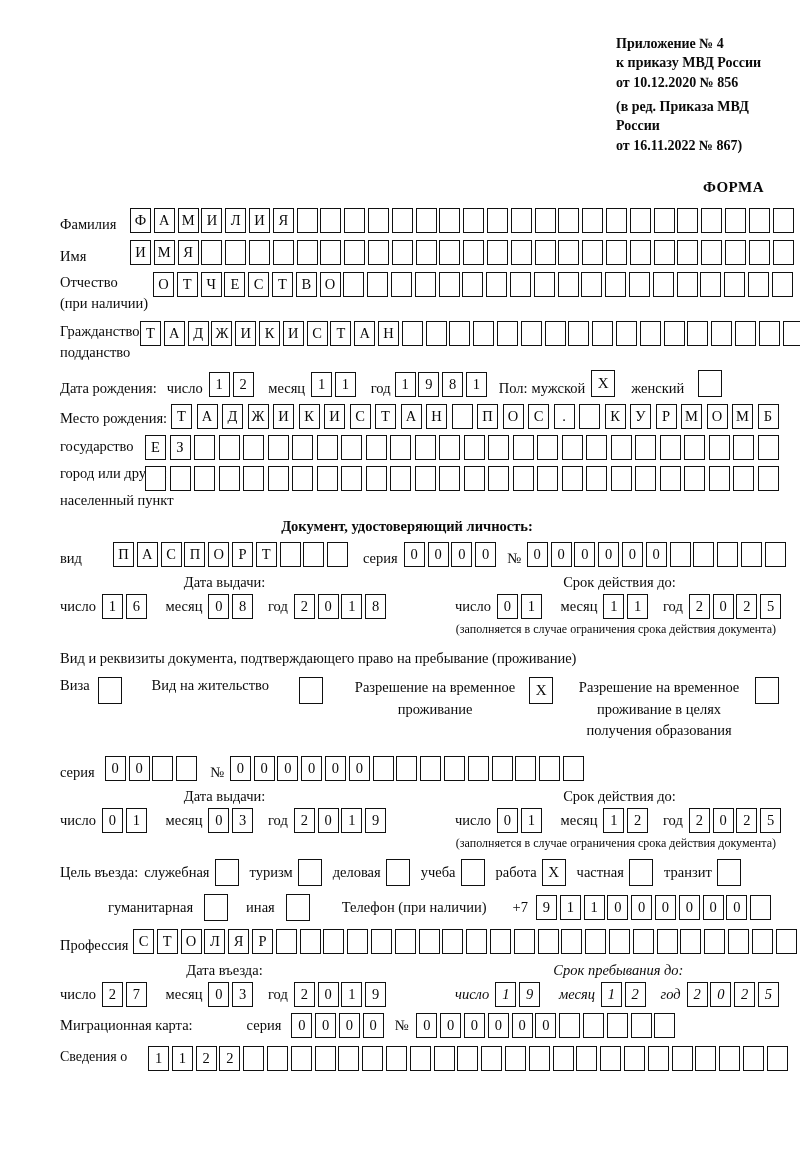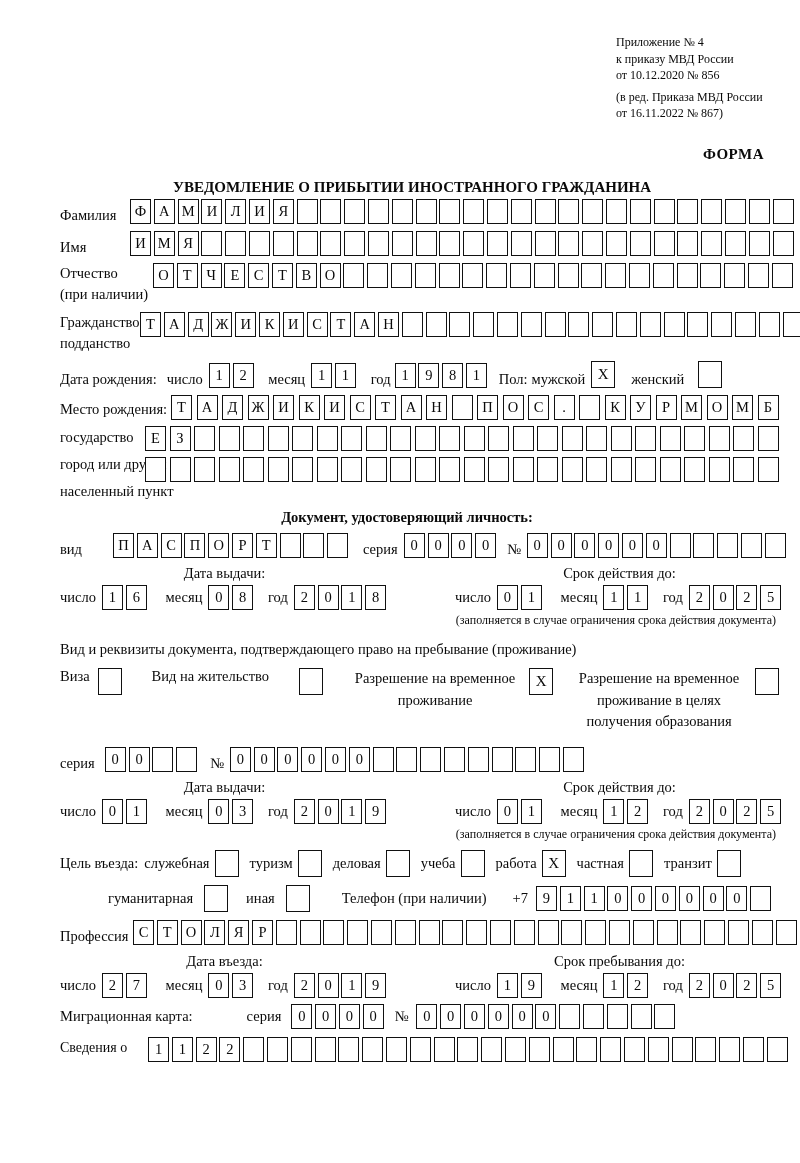--- a/index.html
+++ b/index.html
@@ -1,20 +1,20 @@
 <!DOCTYPE html>
 <html><head>
 <meta charset="utf-8">
 <style>
   * { box-sizing: border-box; }
   html,body { margin:0; padding:0; background:#fff; }
   body { width:800px; min-height:1163px; font-family:"Liberation Serif", serif; color:#0a0a0a; }
   .page { width:800px; min-height:1163px; padding:34px 6px 14px 60px; overflow:hidden; }
 
-  .meta { margin-left:556px; font-size:12px; line-height:1.38; }
+  .meta { margin-left:556px; font-size:14px; line-height:1.38;font-weight:bold; }
   .meta .sub { margin-top:5px; }
   .forma { text-align:right; padding-right:30px; font-weight:bold; font-size:15px; margin-top:24px; letter-spacing:.5px; }
 
   .title { text-align:center; font-weight:bold; font-size:15px; line-height:1.6; margin-top:12px; margin-left:-30px; }
   .blank-line { display:inline-block; width:52px; border-bottom:2px solid #111; height:12px; margin-left:8px; }
 
   .sec-head { font-weight:bold; font-size:14.4px; letter-spacing:.8px; margin:20px 0 16px -26px; white-space:nowrap; }
 
   .frow { display:flex; align-items:flex-end; margin-bottom:7px; font-size:14.5px; }
   .frow.top { align-items:flex-start; }
@@ -69,21 +69,20 @@
   <div class="meta">
     <div>Приложение № 4</div>
     <div>к приказу МВД России</div>
     <div>от 10.12.2020 № 856</div>
     <div class="sub">(в ред. Приказа МВД России</div>
     <div>от 16.11.2022 № 867)</div>
   </div>
   <div class="forma">ФОРМА</div>
 
   <div class="title">
-    <div>УВЕДОМЛЕНИЕ О ПРИБЫТИИ ИНОСТРАННОГО ГРАЖДАНИНА</div>
   </div>
 
 
   <div class="frow">
     <span class="lbl w70">Фамилия</span>
     <span class="boxrow">
         <span class="cb">Ф</span>
         <span class="cb">А</span>
         <span class="cb">М</span>
         <span class="cb">И</span>
@@ -629,21 +628,21 @@
           </span>
         <span class="t y">год</span>
         <span class="boxrow">
             <span class="cb">2</span>
             <span class="cb">0</span>
             <span class="cb">1</span>
             <span class="cb">9</span>
           </span>
       </div>
     </div>
-    <div class="dcol" style="margin-left:66px;">
+    <div class="dcol" style="margin-left:66px;font-style:italic;">
       <div class="dhead">Срок пребывания до:</div>
       <div class="dline">
         <span class="t">число</span>
         <span class="boxrow">
             <span class="cb">1</span>
             <span class="cb">9</span>
           </span>
         <span class="t m">месяц</span>
         <span class="boxrow">
             <span class="cb">1</span>

